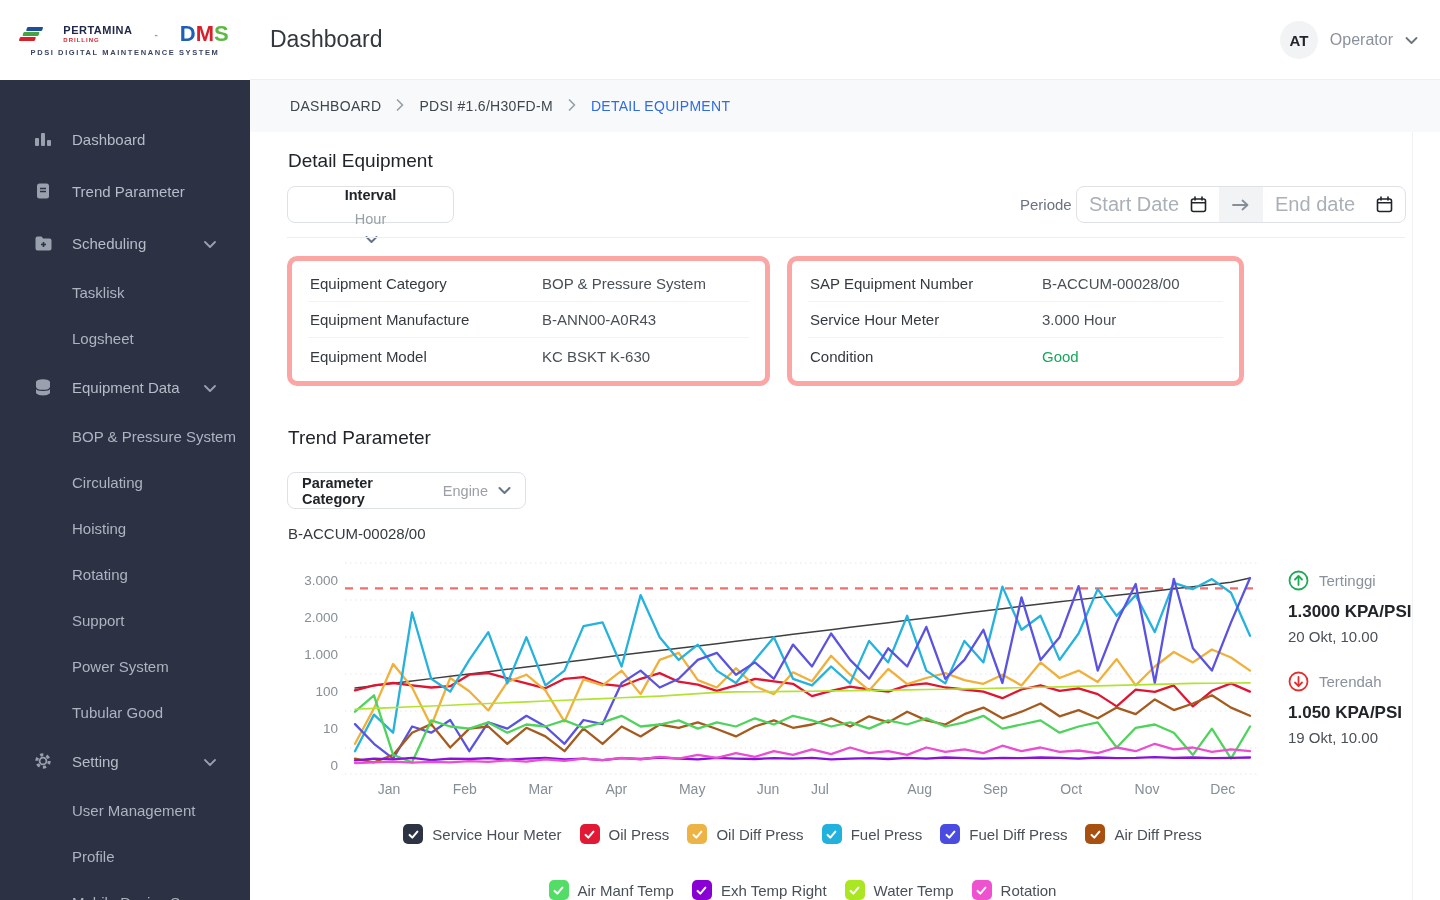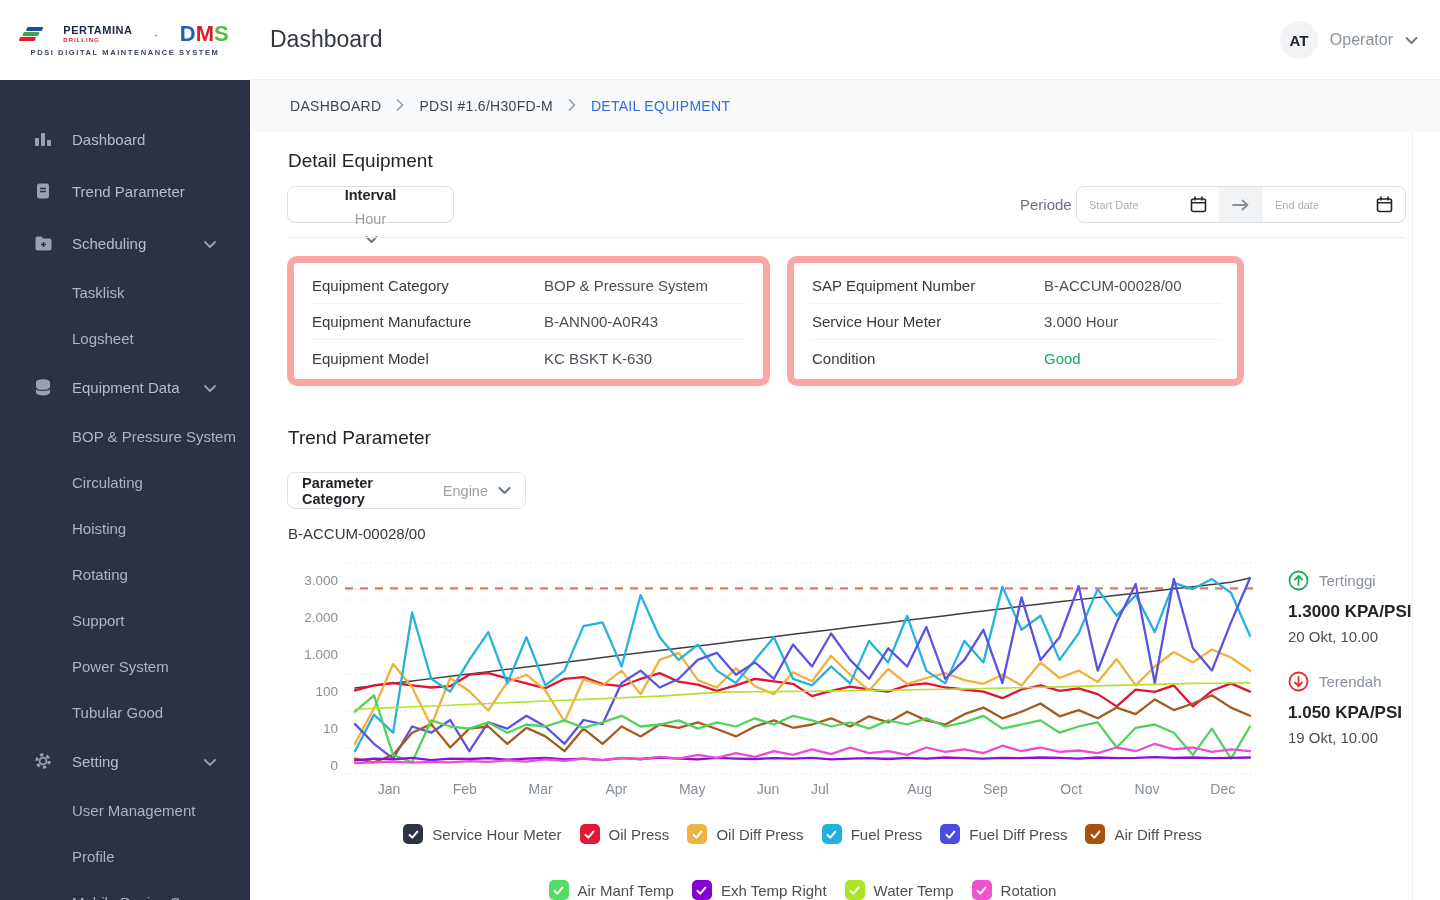--- a/index.html
+++ b/index.html
@@ -55,27 +55,27 @@
   .pill-select { position:absolute; height:37px; border:1px solid #dee2e6; border-radius:8px; background:#fff; display:flex; align-items:center; gap:8px; padding:0 14px; cursor:pointer; }
   .sel-interval { left:287px; top:186px; width:167px;flex-direction:column; }
   .sel-param { left:287px; top:472px; width:239px; }
   .pill-label { font-size:14.5px; font-weight:600; color:#212529; }
   .pill-value { font-size:14.5px; color:#9aa0a6; }
   .pill-chevron { margin-left:2px; display:flex; }
 
   .periode-label { position:absolute; left:1020px; top:196px; font-size:15px; color:#6b7280; }
   .date-group { position:absolute; left:1076px; top:186px; width:330px; height:37px; border:1px solid #dee2e6; border-radius:8px; background:#fff; display:flex; align-items:stretch; overflow:hidden; }
   .date-field { flex:1; display:flex; align-items:center; padding:0 12px; gap:8px; }
-  .date-input { border:none; outline:none; width:100%; font-size:11px; font-family:inherit; color:#343a40; background:transparent; }
+  .date-input { border:none; outline:none; width:100%; font-size:20px; font-family:inherit; color:#343a40; background:transparent; }
   .date-input::placeholder { color:#aab0b7; }
   .arrow-box { width:44px; background:#f1f3f5; display:flex; align-items:center; justify-content:center; flex:0 0 44px; }
 
   .divider { position:absolute; left:287px; top:237px; width:1118px; height:1px; background:#eceff1; }
 
-  .info-card { position:absolute; top:256px; width:483px; height:130px; border:7px solid #fca5a5; border-radius:10px; background:#fff; }
+  .info-card { position:absolute; top:256px; width:483px; height:130px; border:5px solid #fca5a5; border-radius:10px; background:#fff; }
   .card-left { left:287px; }
   .card-right { left:787px; width:457px; }
   .info-row { display:flex; align-items:center; height:36px; margin:0 16px; border-bottom:1px solid #f1f3f5; }
   .info-row:first-child { margin-top:5px; }
   .info-row:last-child { border-bottom:none; }
   .info-label { width:234px; font-size:15px; font-weight:500; color:#343a40; padding-left:2px; }
   .info-value { font-size:15px; color:#495057; }
   .text-green { color:#17a75c; font-weight:500; }
 
   .chart-subtitle { position:absolute; left:288px; top:525px; font-size:15px; color:#343a40; }

